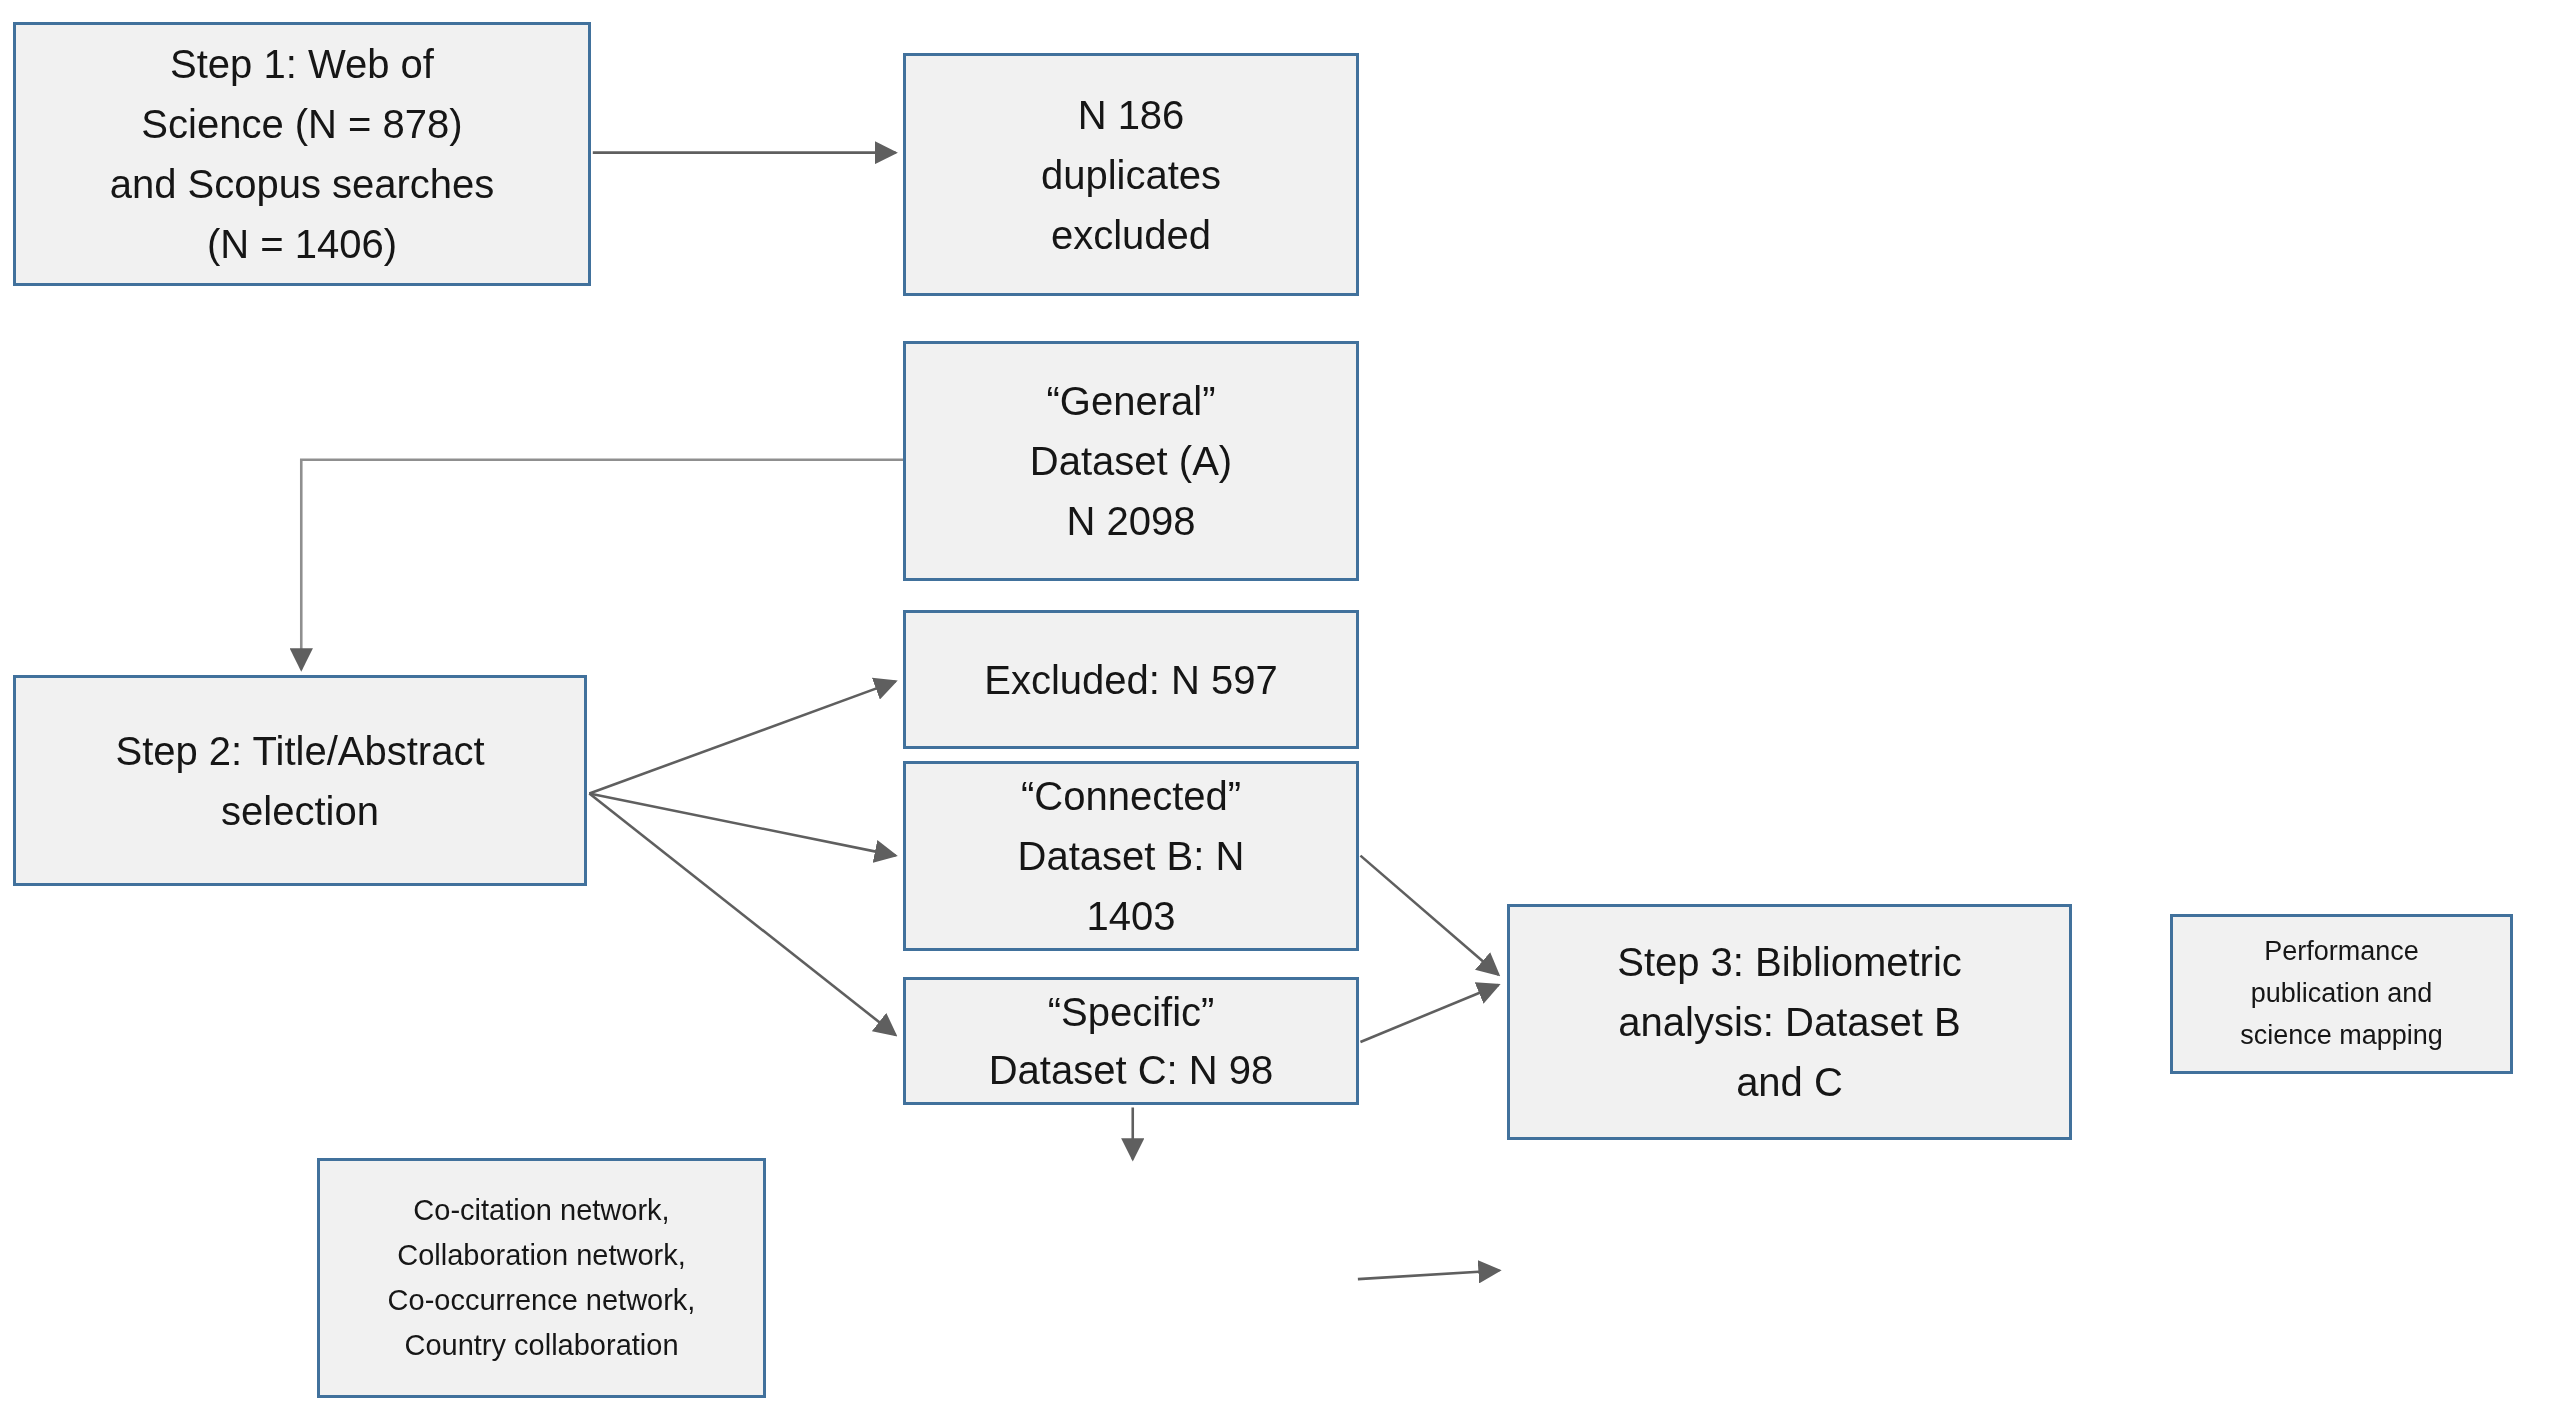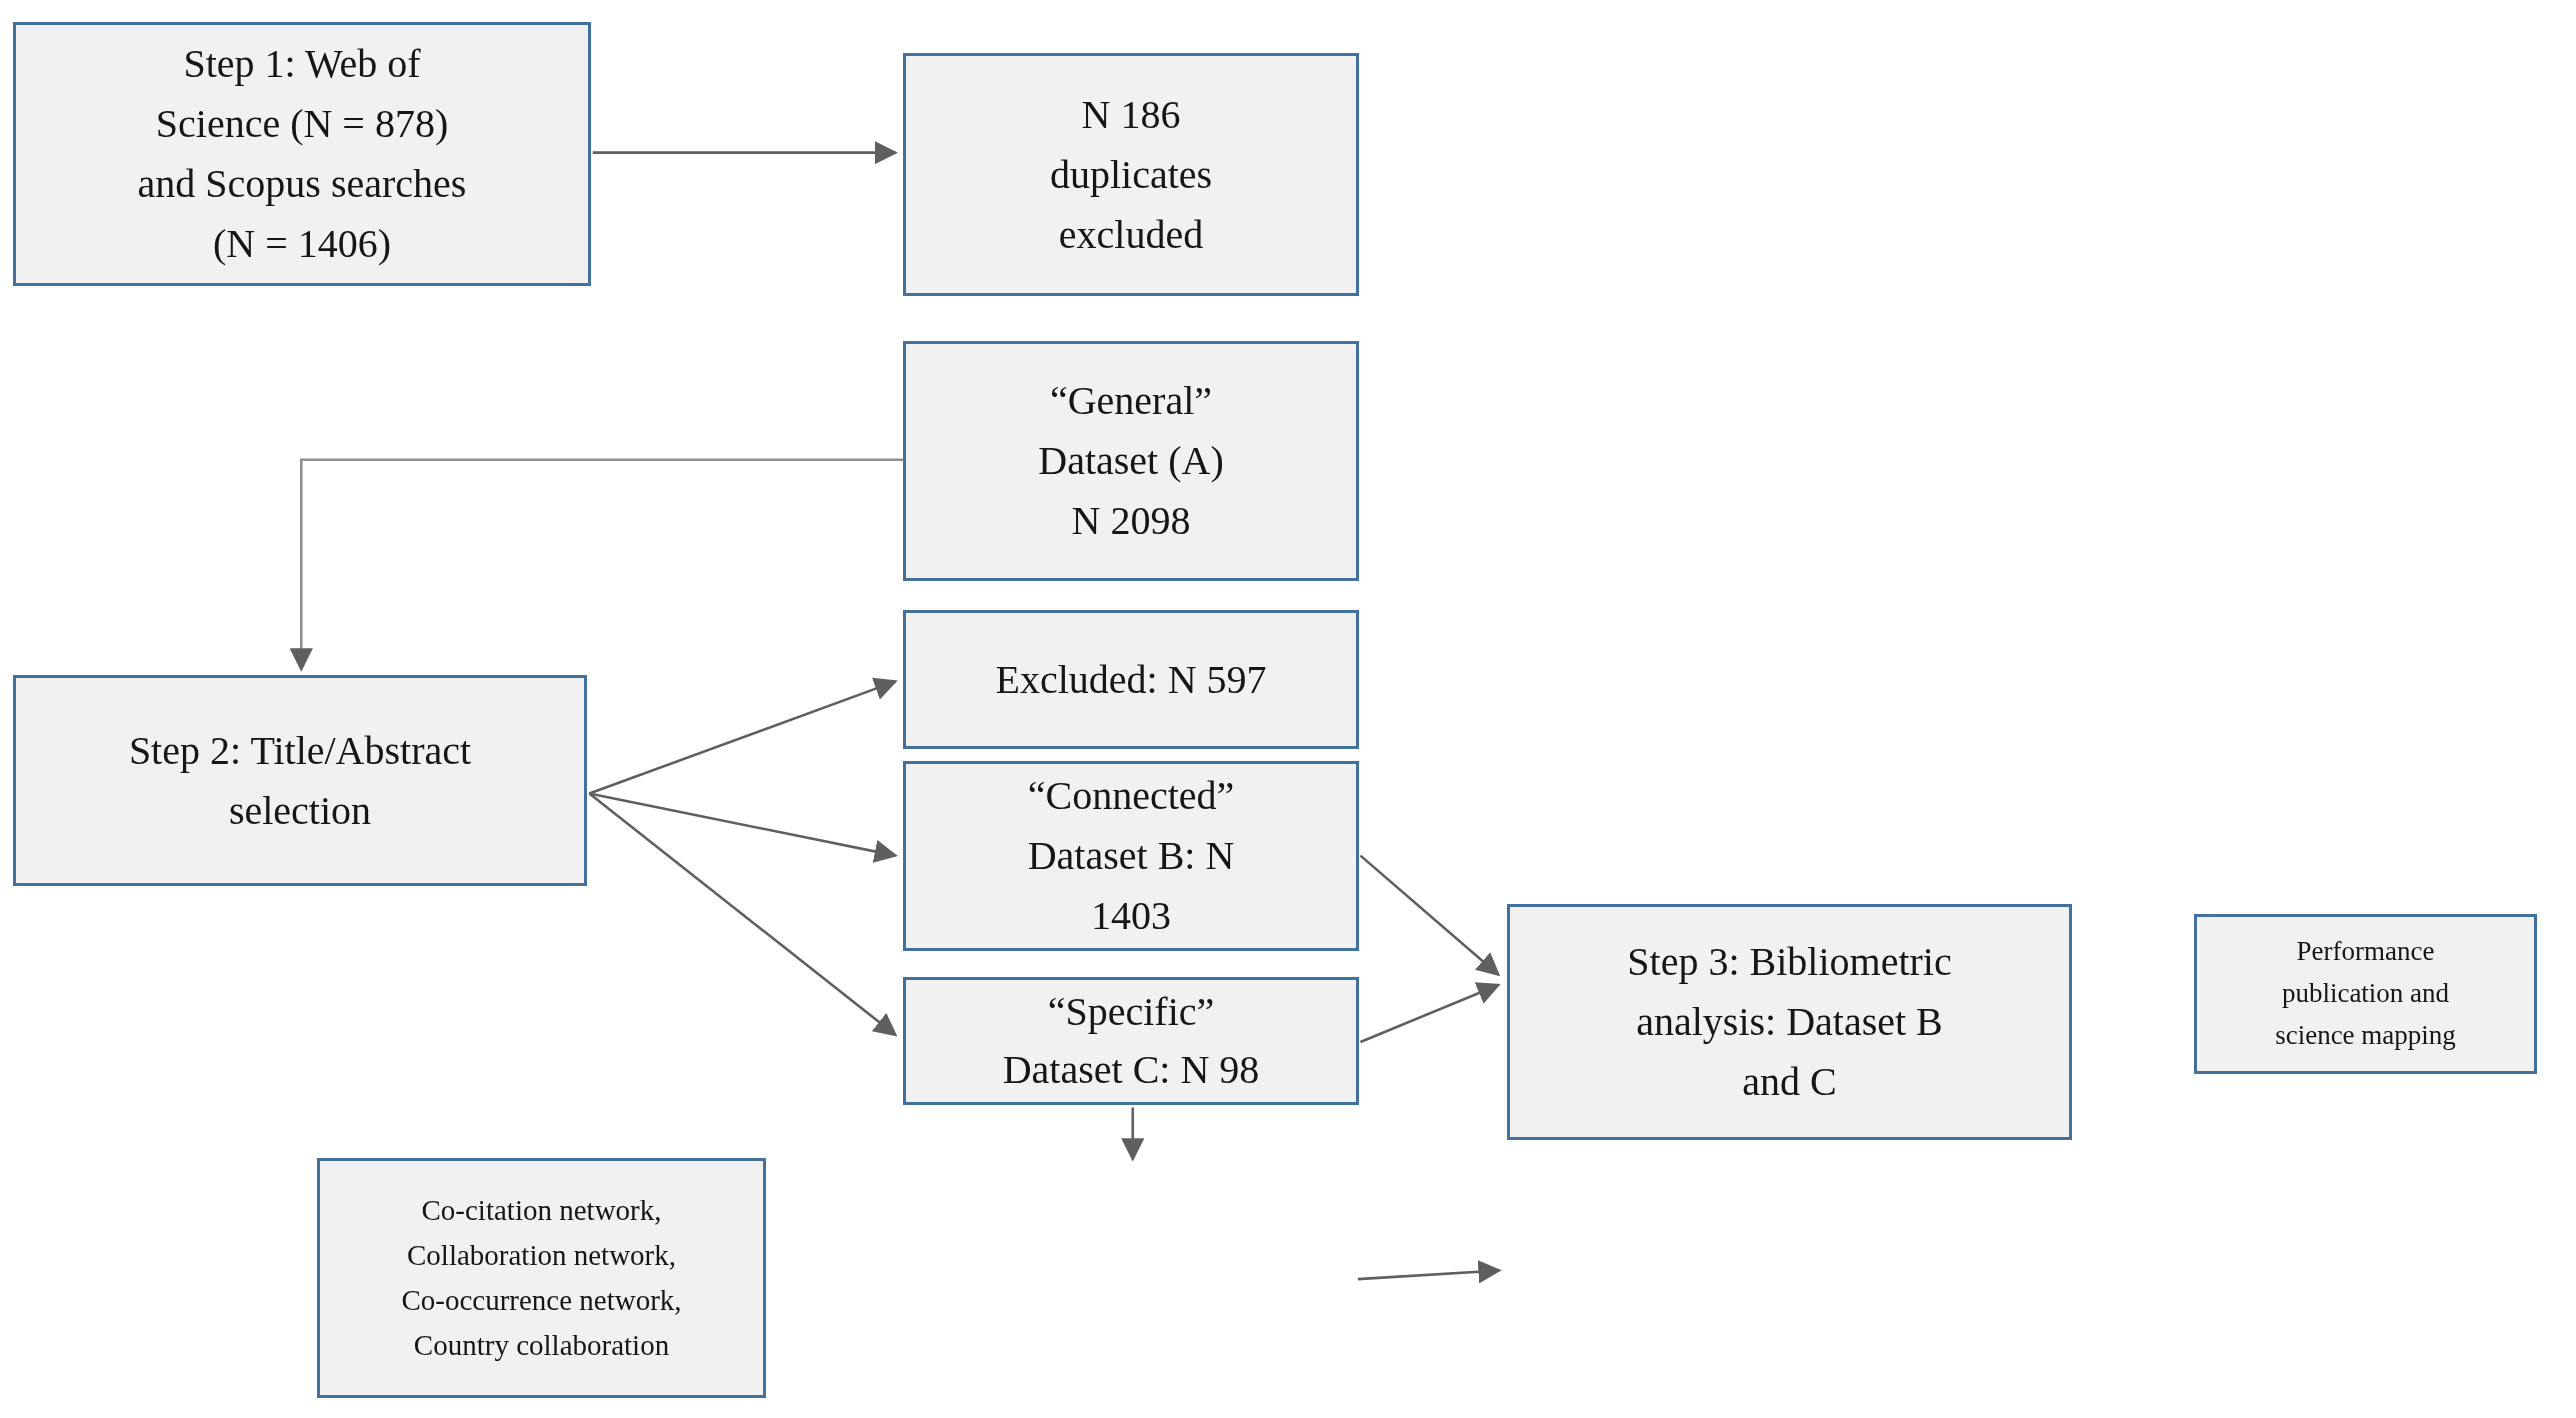--- a/index.html
+++ b/index.html
@@ -9,21 +9,21 @@
     --arrow-color:#5f5f5f;
     --connector-light:#8f8f8f;
     --text-color:#161616;
     --canvas-bg:#ffffff;
   }
   html,body{margin:0;padding:0;background:var(--canvas-bg);}
   #canvas{
     position:relative;
     width:2576px;height:1418px;
     background:var(--canvas-bg);
-    font-family:Liberation Serif, serif;
+    font-family:Liberation Sans, sans-serif;
     color:var(--text-color);
     overflow:hidden;
   }
   .box{
     position:absolute;
     box-sizing:border-box;
     background:var(--box-fill);
     border:3.5px solid var(--box-border);
     display:flex;
     align-items:center;
@@ -38,21 +38,21 @@
   #box-duplicates {left:903px;top:53px;   width:456px; height:243px;}
   #box-general    {left:903px;top:341px;  width:456px; height:240px;}
   #box-excluded   {left:903px;top:610px;  width:456px; height:139px;}
   #box-connected  {left:903px;top:761px;  width:456px; height:190px;}
   #box-specific   {left:903px;top:977px; width:456px; height:128px; line-height:1.45;}
   #box-step2      {left:13px;  top:675px;  width:574px; height:211px;}
   #box-step3      {left:1507px;top:904px; width:565px; height:236px;}
   #box-step4      {left:910px;top:1166px; width:446px; height:220px; line-height:1.55;}
   #box-step5      {left:1507px;top:1152px; width:568px; height:236px;}
   #box-cocitation {left:317px; top:1158px; width:449px; height:240px; font-size:29px; line-height:1.55;}
-  #box-performance{left:2170px;top:914px; width:343px; height:160px; font-size:27px; line-height:1.55;margin-left:24px;}
+  #box-performance{left:2170px;top:914px; width:343px; height:160px; font-size:27px; line-height:1.55;}
   #connector-layer{
     position:absolute;left:0;top:0;width:2576px;height:1418px;
     pointer-events:none;
   }
   #connector-layer line, #connector-layer polyline{
     stroke:var(--arrow-color);
     stroke-width:3;
     fill:none;
   }
   #connector-layer .light{stroke:var(--connector-light);}

